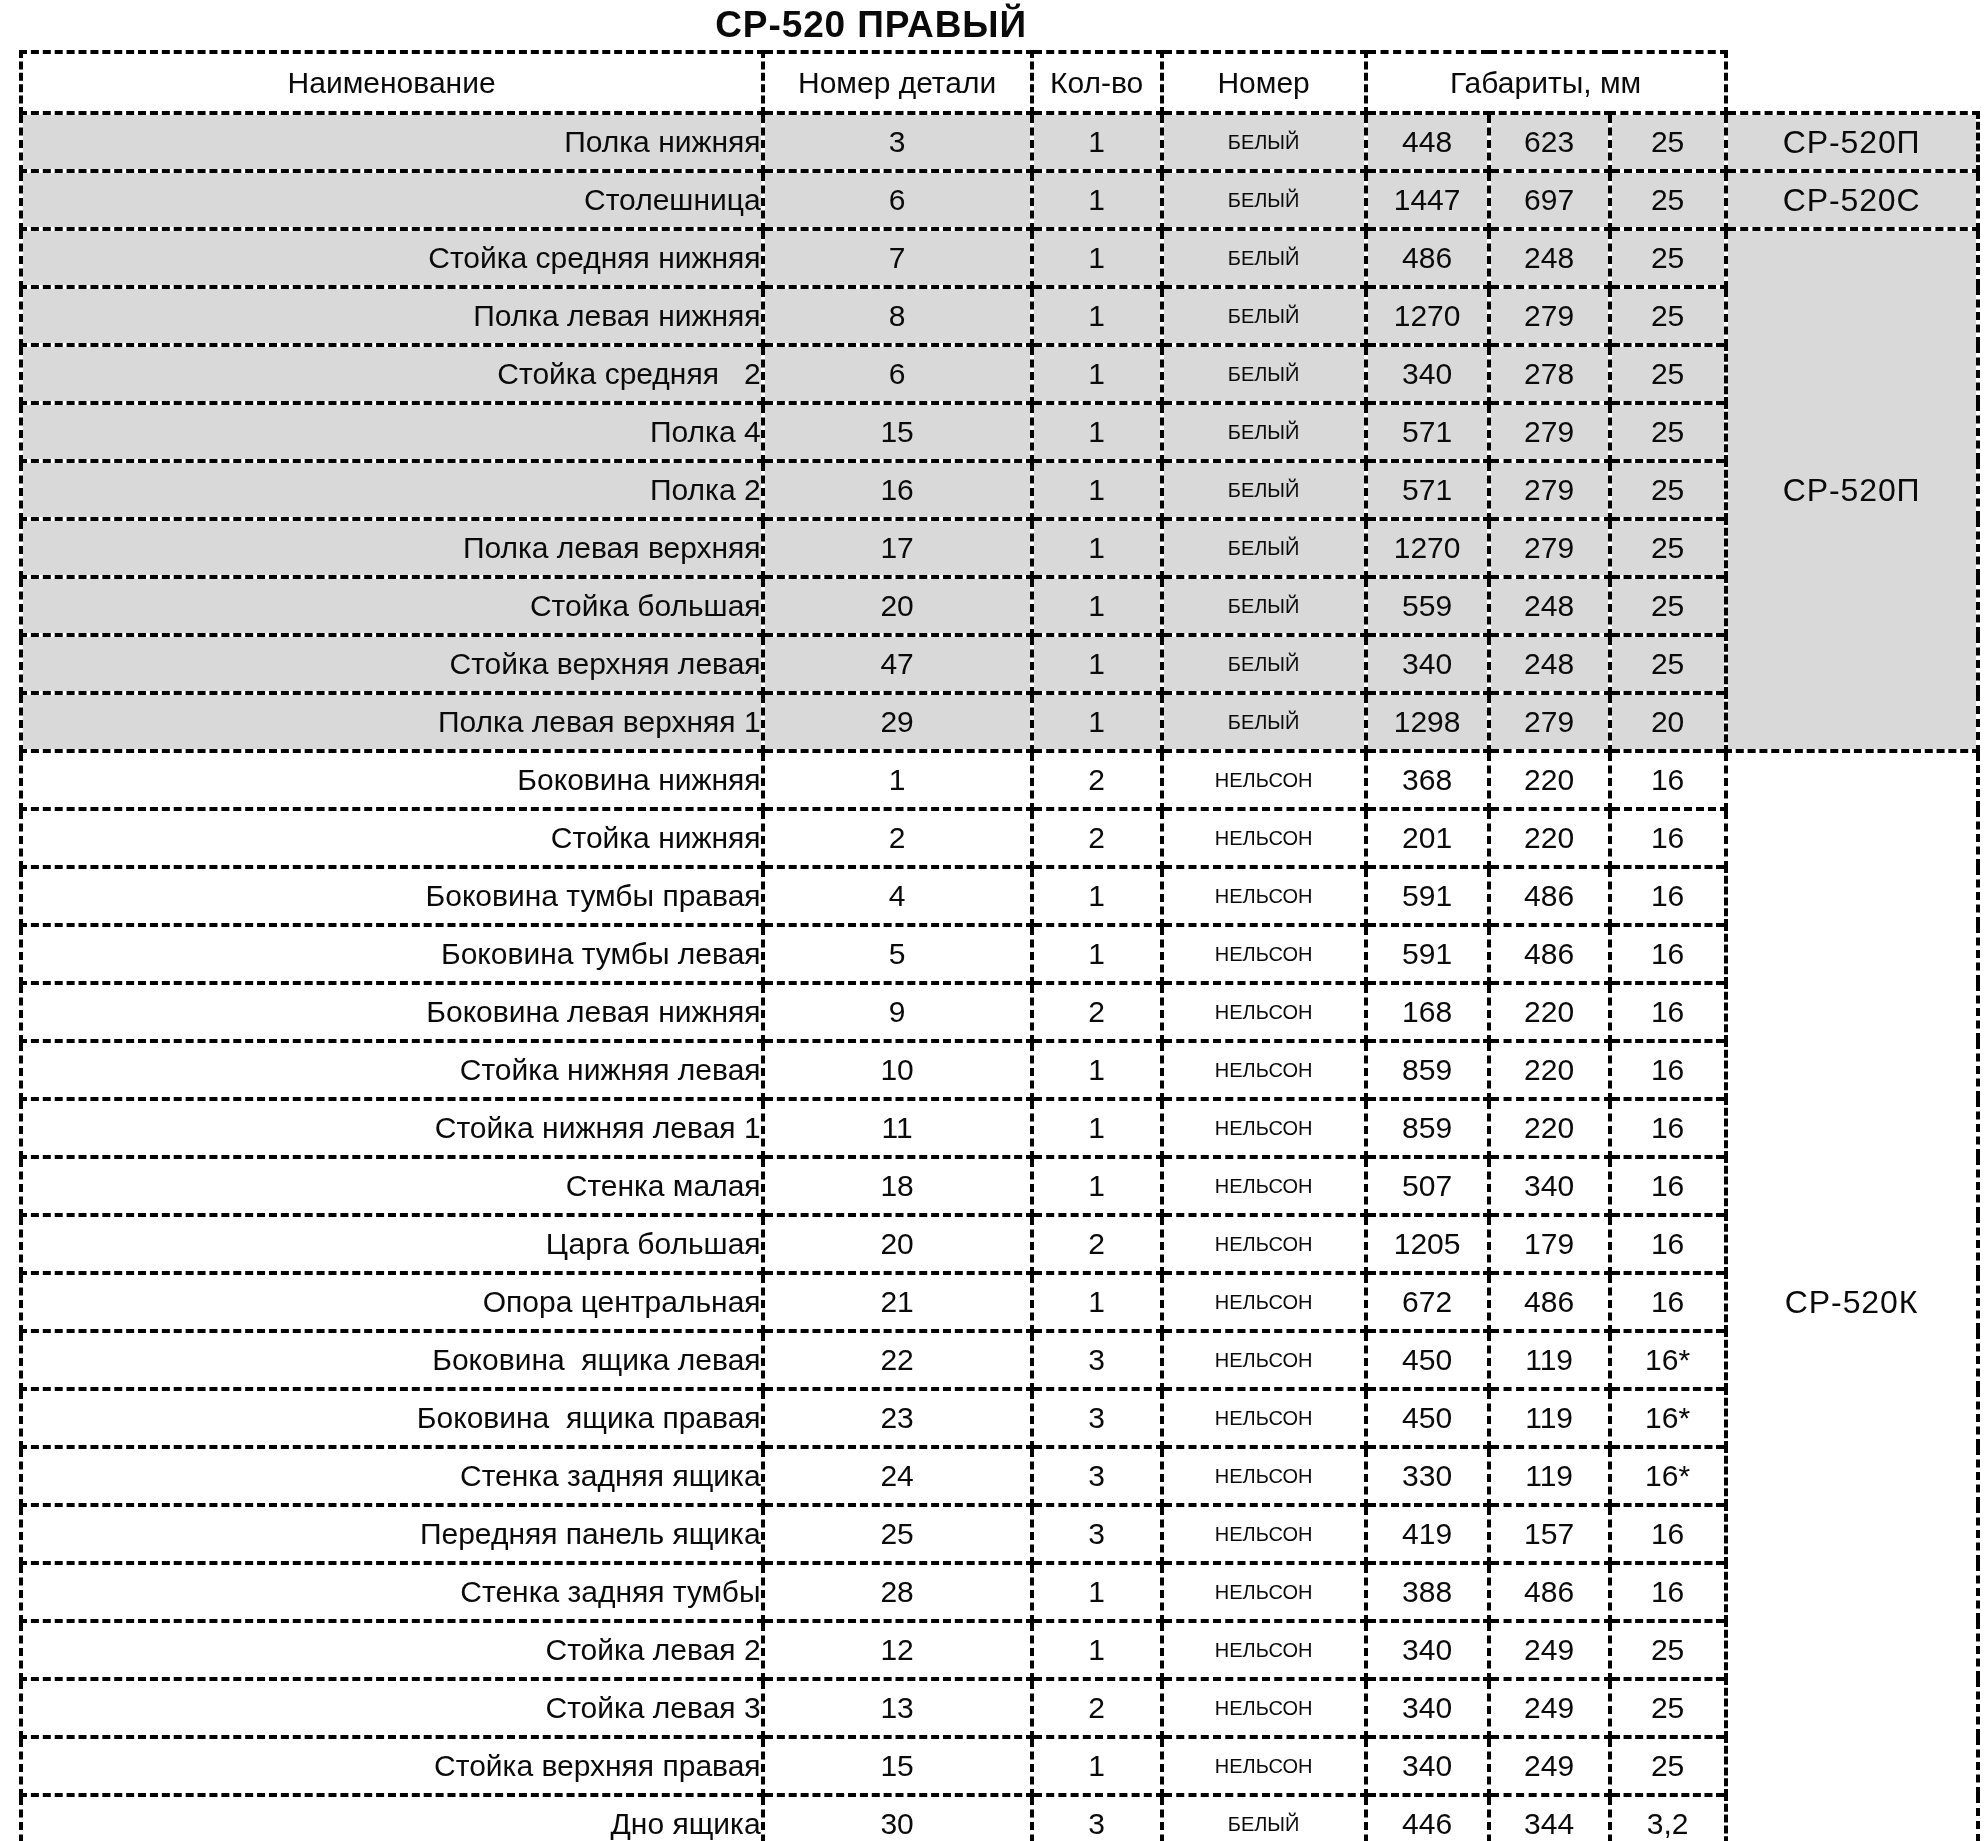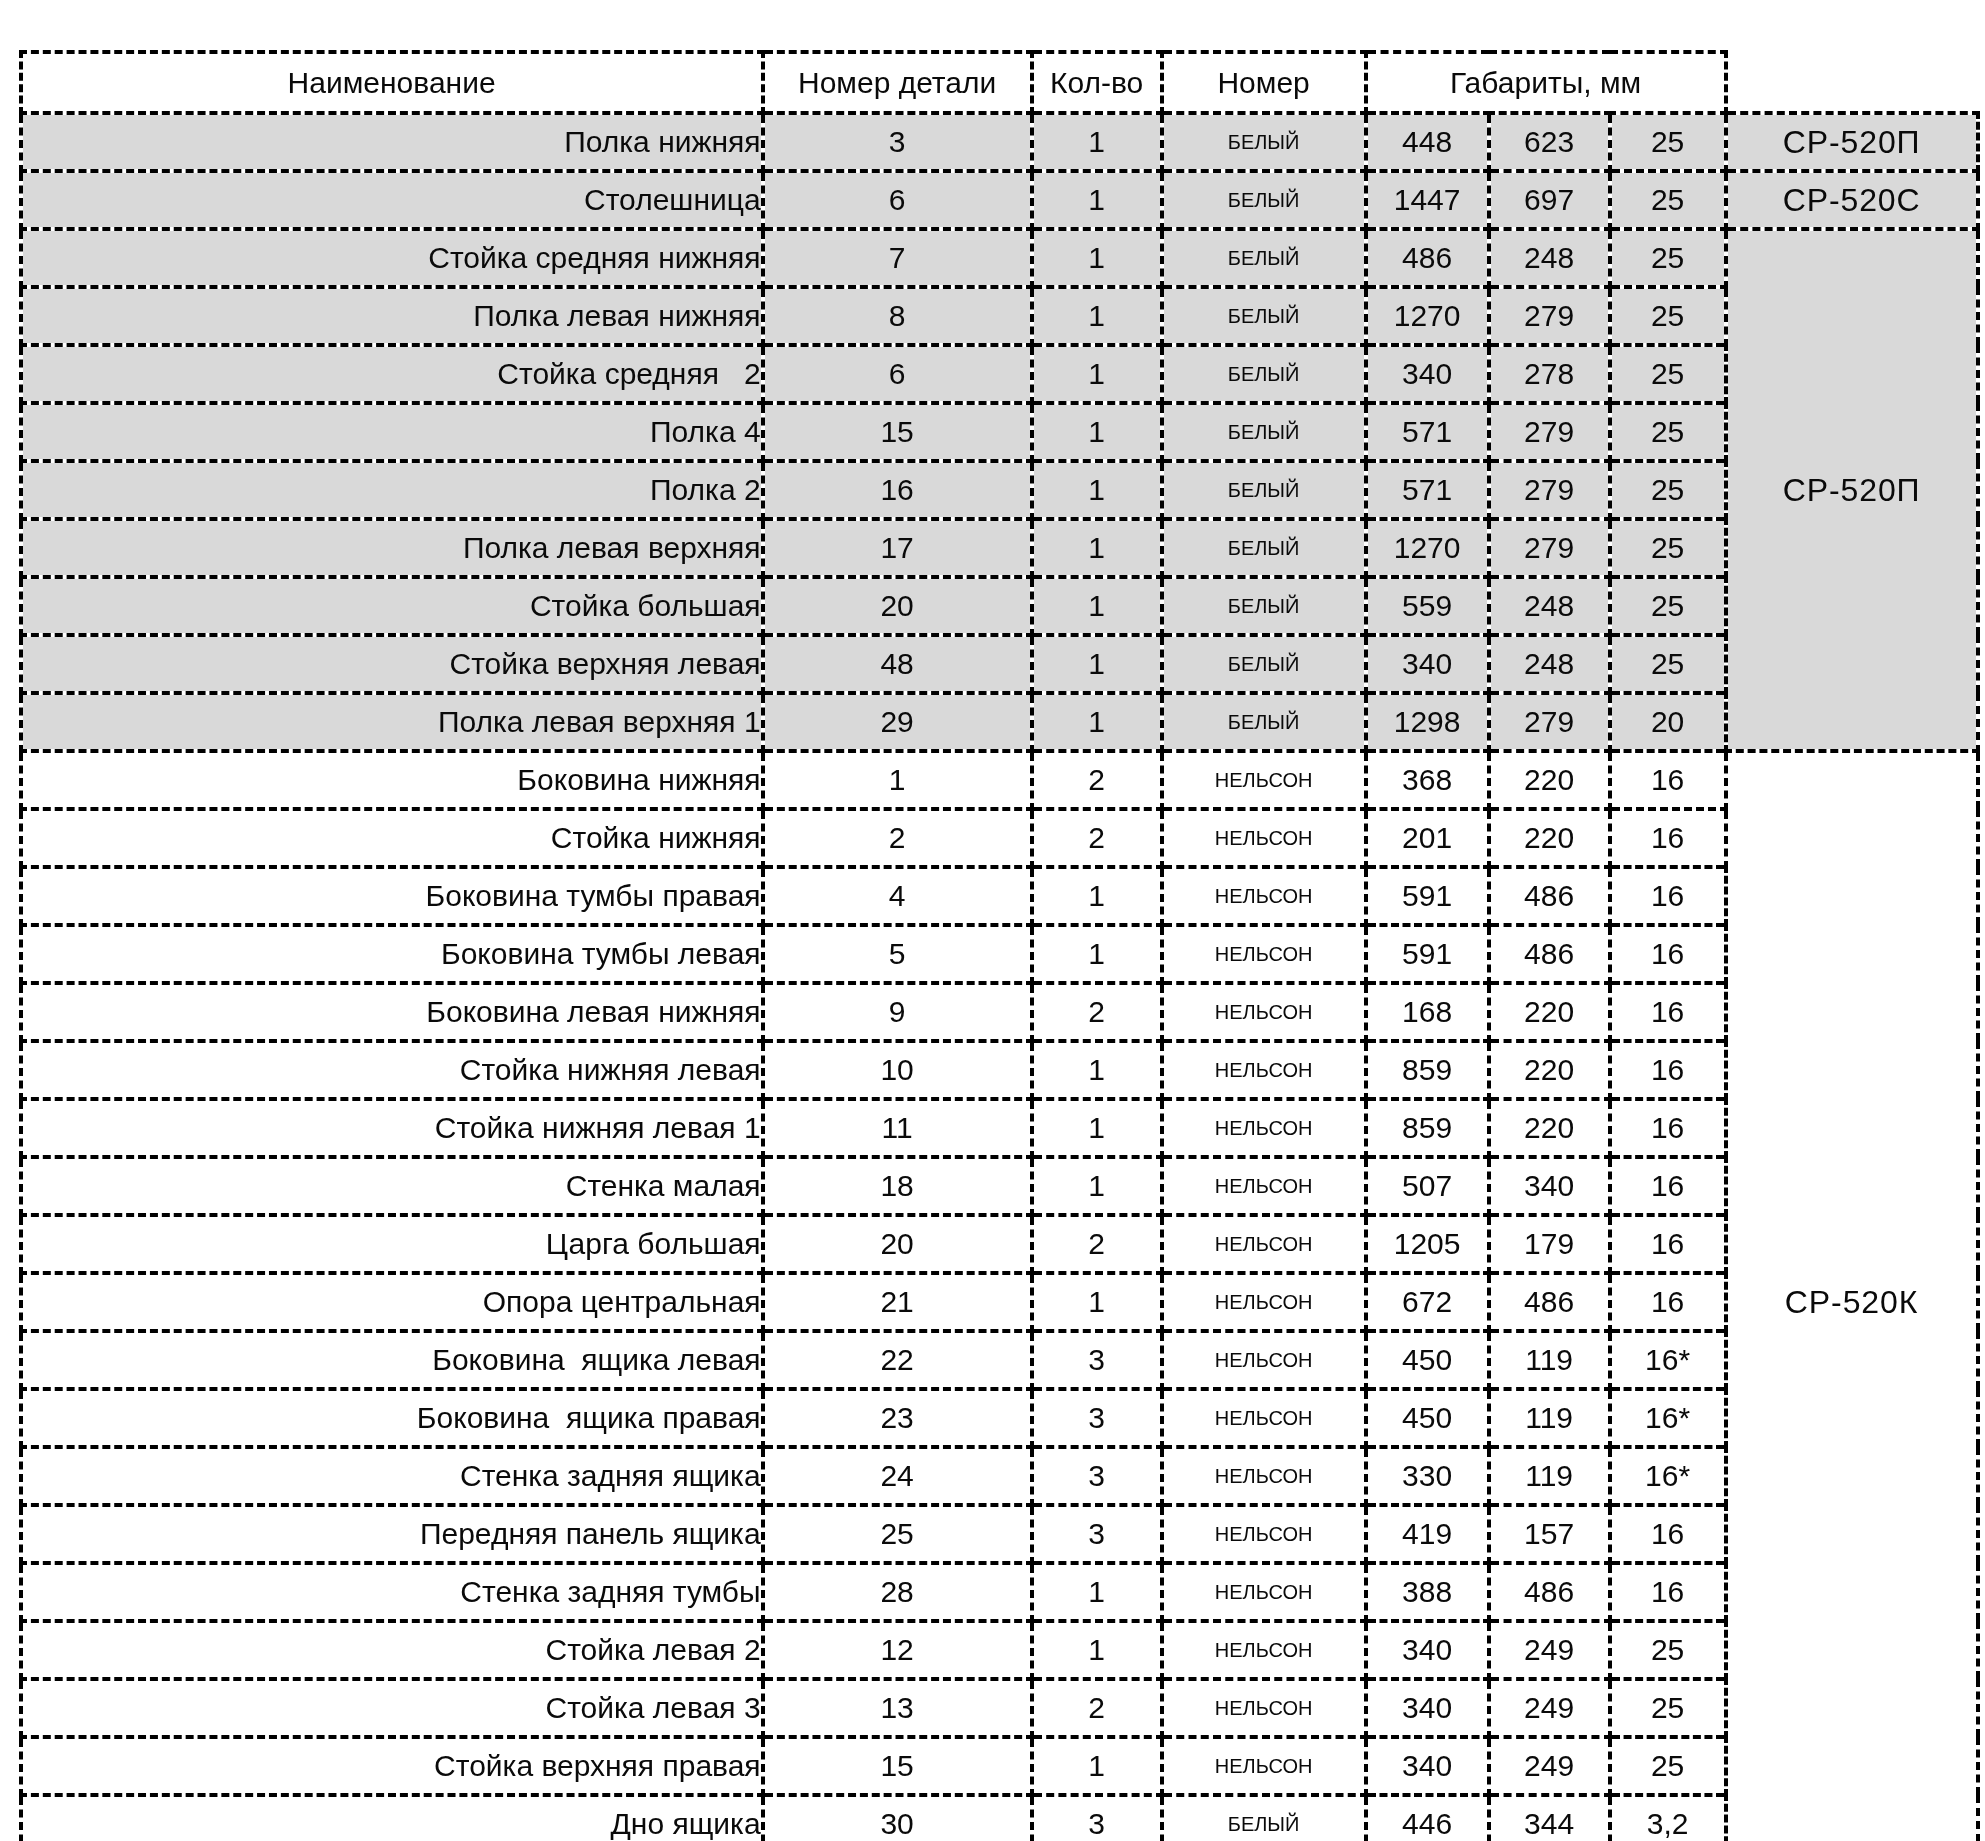--- a/index.html
+++ b/index.html
@@ -66,20 +66,21 @@
     font-weight: normal;
     font-size: 32px;
     letter-spacing: 0.9px;
   }
 </style>
 </head>
 <body>
 
 <div class="page">
 
+  <div class="doc-title">СР-520 ПРАВЫЙ</div>
 
   <table class="parts">
     <colgroup>
       <col style="width:742px">
       <col style="width:269px">
       <col style="width:130px">
       <col style="width:204px">
       <col style="width:123px">
       <col style="width:121px">
       <col style="width:116px">
@@ -175,21 +176,21 @@
           <td class="name-cell">Стойка большая</td>
           <td class="num-cell">20</td>
           <td class="num-cell">1</td>
           <td class="color-cell">БЕЛЫЙ</td>
           <td class="num-cell">559</td>
           <td class="num-cell">248</td>
           <td class="num-cell">25</td>
         </tr>
         <tr class="shaded">
           <td class="name-cell">Стойка верхняя левая</td>
-          <td class="num-cell">48</td>
+          <td class="num-cell">47</td>
           <td class="num-cell">1</td>
           <td class="color-cell">БЕЛЫЙ</td>
           <td class="num-cell">340</td>
           <td class="num-cell">248</td>
           <td class="num-cell">25</td>
         </tr>
         <tr class="shaded">
           <td class="name-cell">Полка левая верхняя 1</td>
           <td class="num-cell">29</td>
           <td class="num-cell">1</td>

